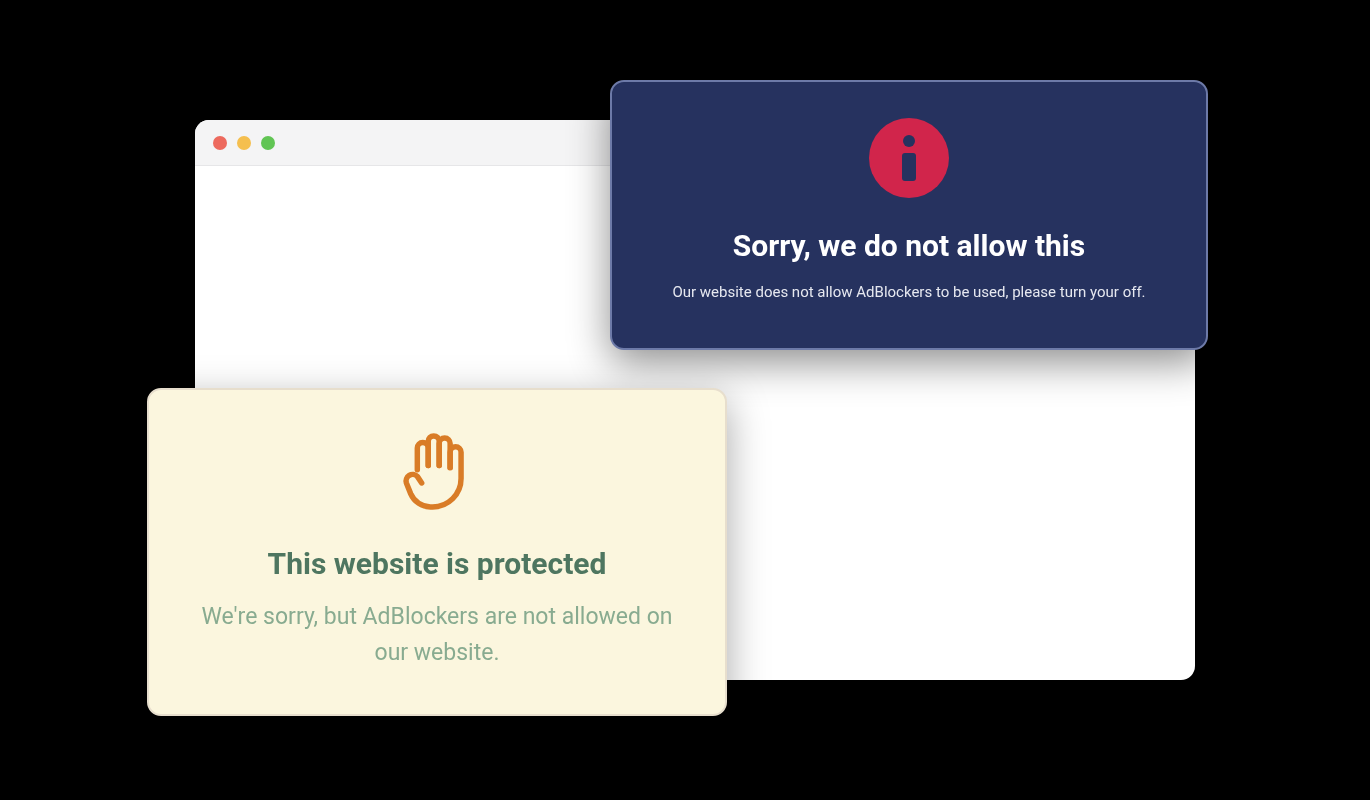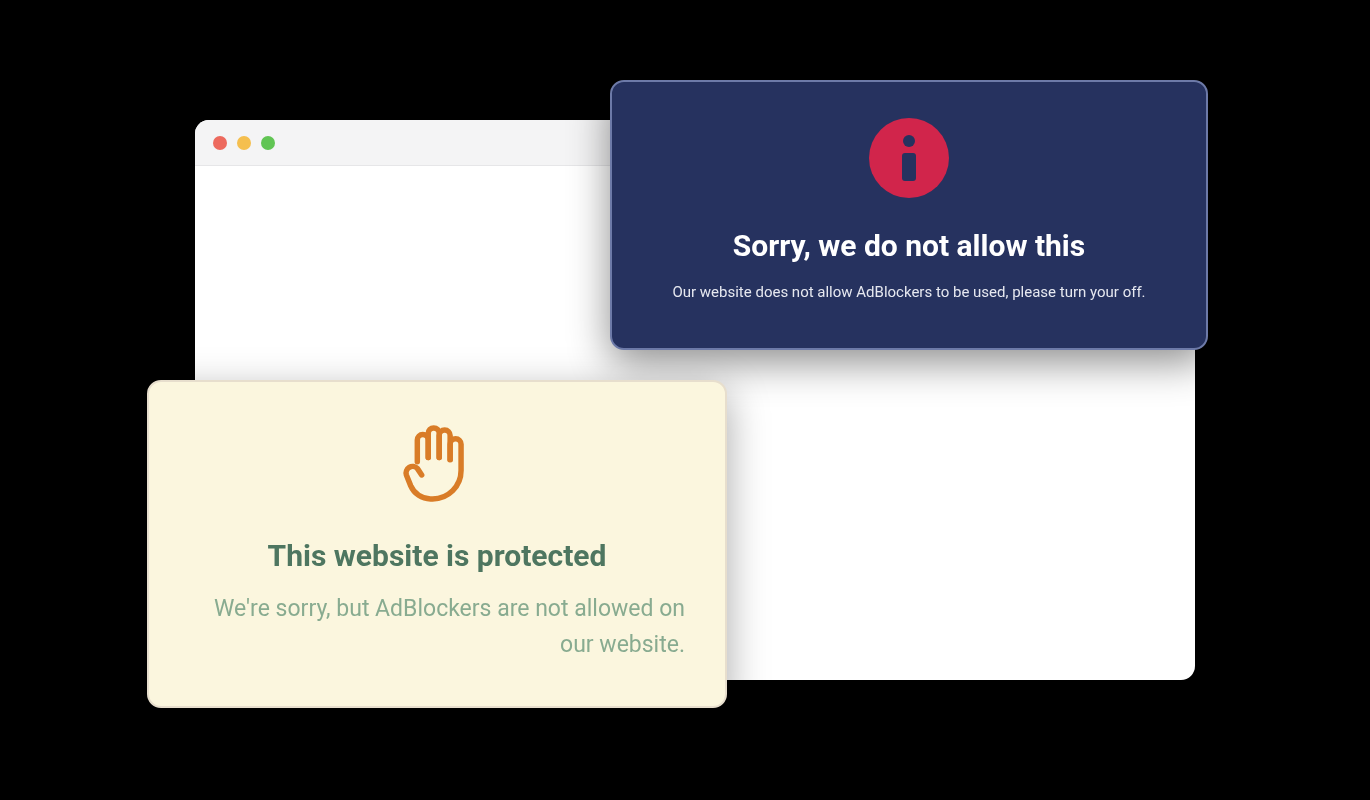--- a/index.html
+++ b/index.html
@@ -104,21 +104,21 @@
       font-size: 15px;
       line-height: 1.55;
       color: #e6e8f0;
       font-weight: 400;
     }
 
     
     .dialog-cream {
       position: absolute;
       left: 147px;
-      top: 380px;
+      top: 388px;
       width: 580px;
       background: #fbf6de;
       border: 2px solid #e7decd;
       border-radius: 14px;
       padding: 34px 40px 44px;
       box-shadow: 0 12px 40px rgba(0,0,0,0.35);
       text-align: center;
     }
     .hand-icon {
       margin: 0 auto 26px;
@@ -132,21 +132,20 @@
       font-size: 30px;
       font-weight: 700;
       margin-bottom: 18px;
       color: #4e7660;
     }
     .dialog-cream p {
       font-size: 23px;
       line-height: 1.55;
       color: #88ab90;
       font-weight: 400;
-      text-align: right;
     }
   </style>
 </head>
 <body>
 
 <div class="stage">
 
   <div class="browser-window">
     <div class="browser-titlebar">
       <span class="traffic-dot dot-red"></span>

